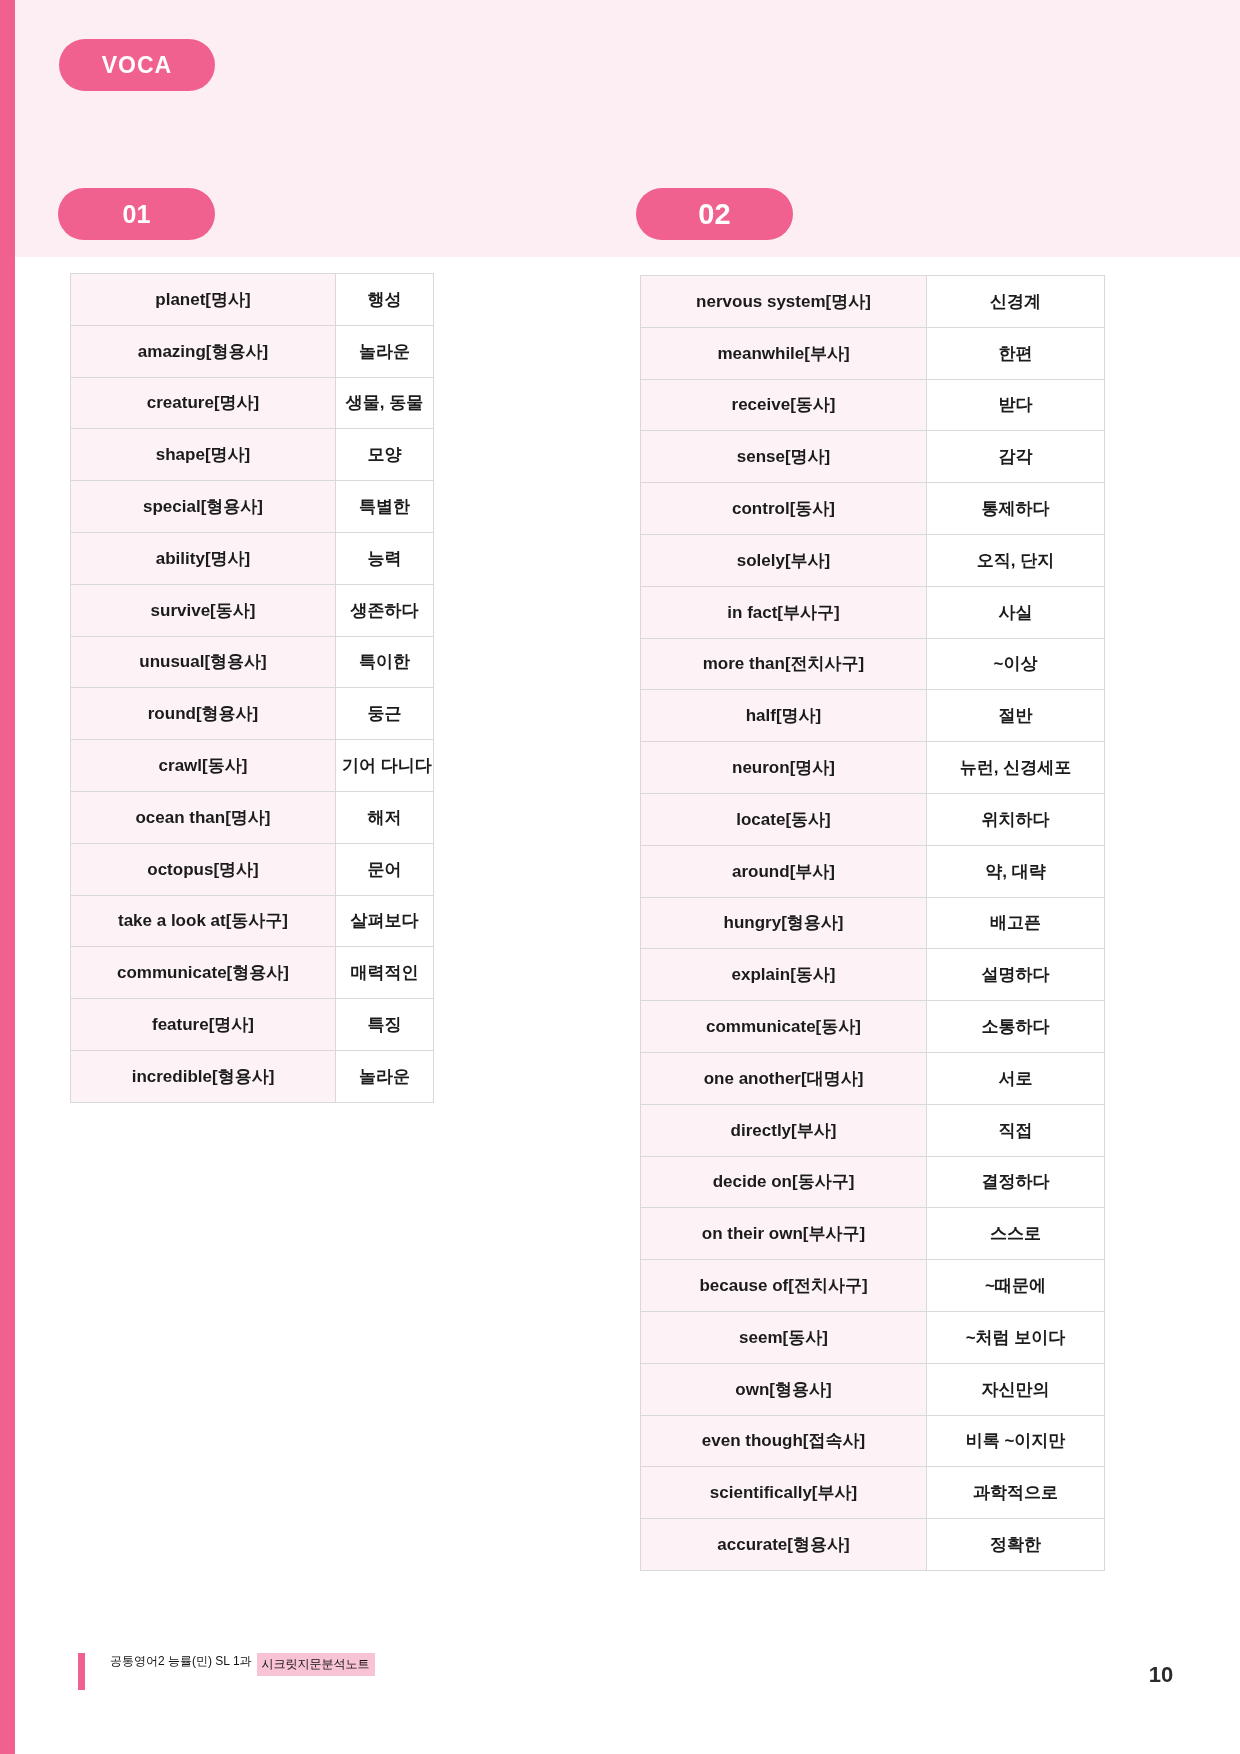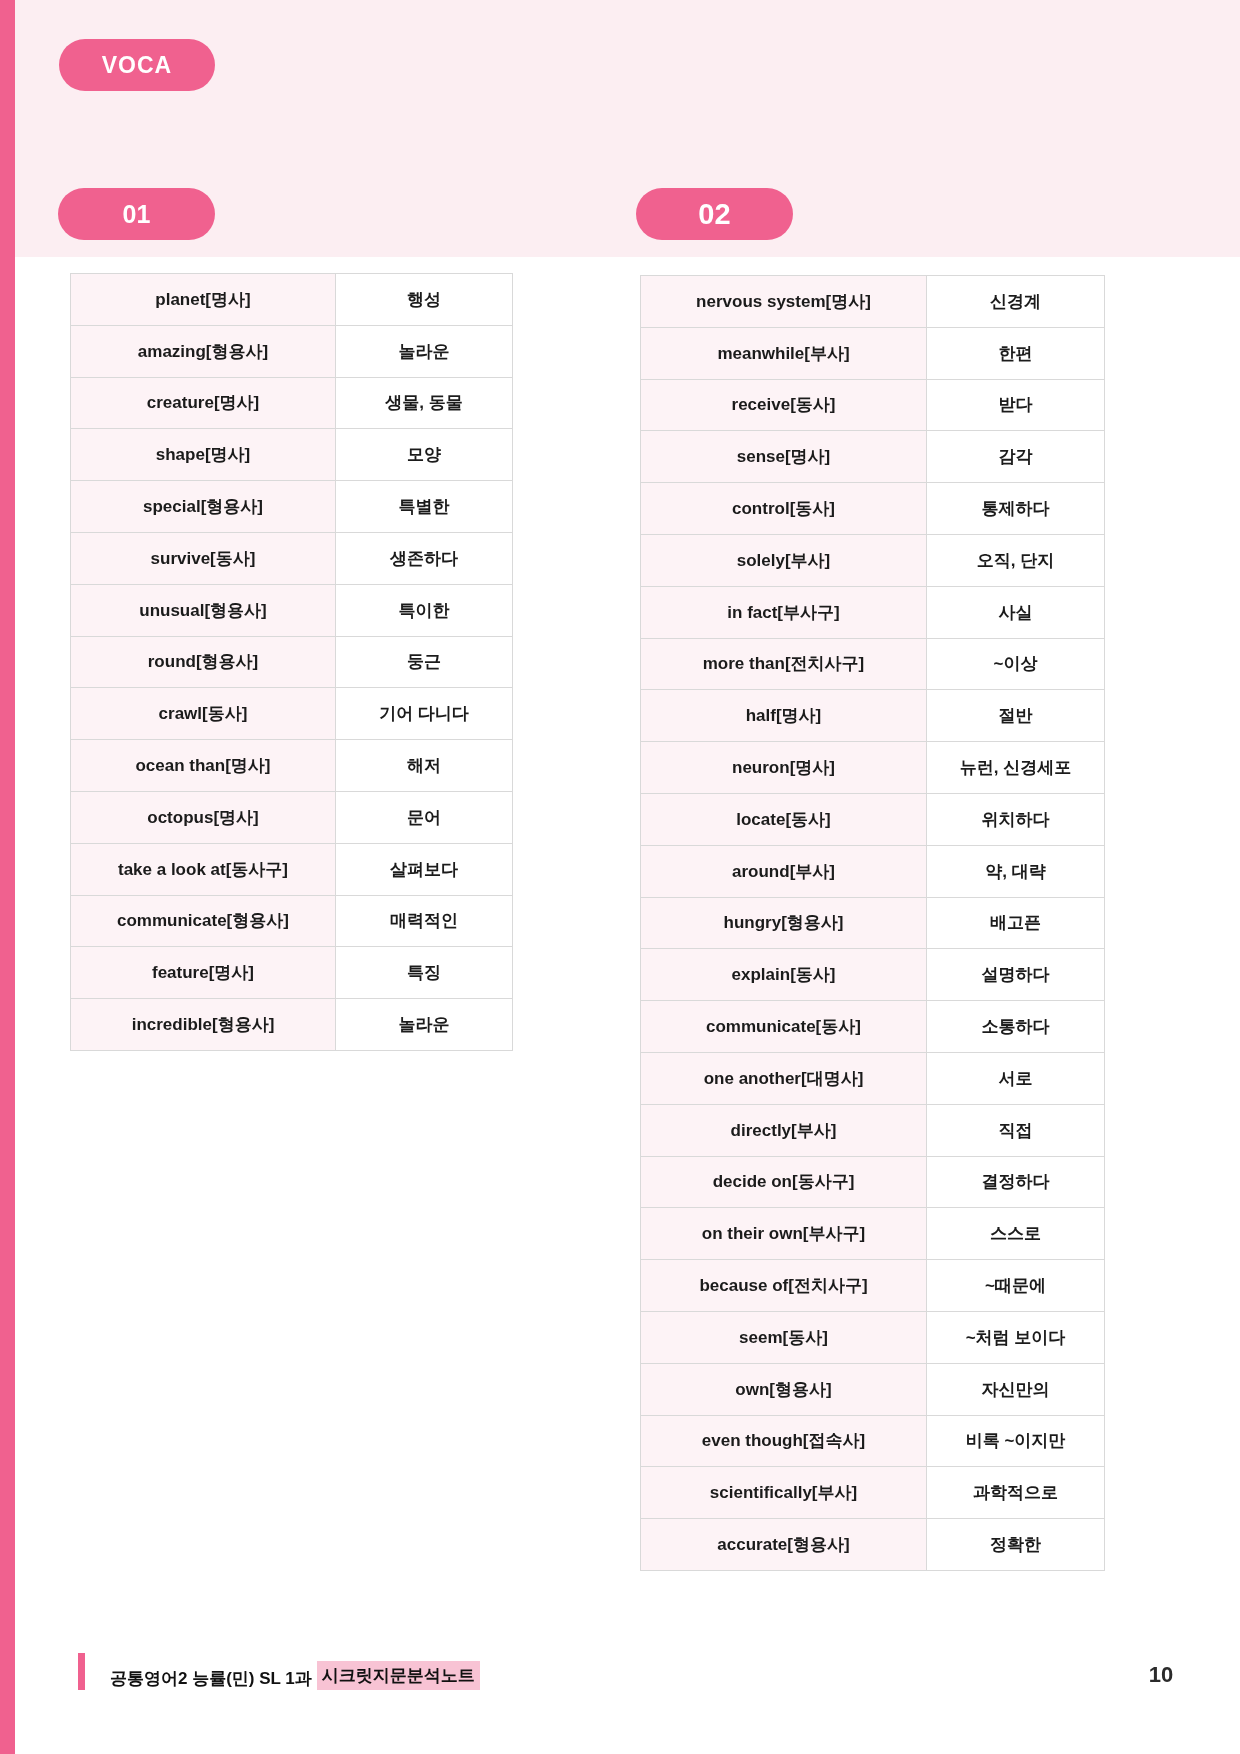--- a/index.html
+++ b/index.html
@@ -38,21 +38,21 @@
   .voca-pill { left: 59px; top: 39px;  width: 156px; height: 52px; font-size: 23px; letter-spacing: 1px; text-align: center; }
   .pill-01   { left: 58px; top: 188px; width: 157px; height: 52px; font-size: 25px; }
   .pill-02   { left: 636px; top: 188px; width: 157px; height: 52px; font-size: 29px; }
 
   .vocab-table {
     position: absolute;
     border-collapse: collapse;
     table-layout: fixed;
     z-index: 2;
   }
-  .table-01 { left: 70px;  top: 273px; width: 443px; }
+  .table-01 { left: 70px;  top: 273px; width: 364px; }
   .table-02 { left: 640px; top: 275px; width: 465px; }
   .vocab-table td {
     border: 1px solid #D9D9D9;
     height: 50.8px;
     text-align: center;
     vertical-align: middle;
     font-size: 17px;
     font-weight: bold;
     color: #1b1b1b;
     padding: 0 6px;
@@ -64,22 +64,22 @@
   td.word-cell    { background: #FDF3F6; }
   td.meaning-cell { background: #ffffff; }
 
   .footer-bar {
     position: absolute; left: 78px; top: 1653px;
     width: 7px; height: 37px;
     background: #F0618F;
   }
   .footer-text {
     position: absolute; left: 110px; top: 1653px; height: 37px;
-    display: flex; align-items: flex-end;
-    font-size: 17px; font-weight: bold; color: #111111;
+    display: flex; align-items: flex-start;
+    font-size: 12px; font-weight: normal; color: #111111;
     white-space: pre;
   }
   .footer-highlight {
     background: #F8C3D4;
     padding: 3px 5px;
     margin-left: 5px;
   }
   .page-number {
     position: absolute; right: 57px; top: 1662px;
     width: 44px; text-align: center;
@@ -121,20 +121,24 @@
         </tr>
         <tr>
           <td class="word-cell">shape[명사]</td>
           <td class="meaning-cell">모양</td>
         </tr>
         <tr>
           <td class="word-cell">special[형용사]</td>
           <td class="meaning-cell">특별한</td>
         </tr>
         <tr>
+          <td class="word-cell">ability[명사]</td>
+          <td class="meaning-cell">능력</td>
+        </tr>
+        <tr>
           <td class="word-cell">survive[동사]</td>
           <td class="meaning-cell">생존하다</td>
         </tr>
         <tr>
           <td class="word-cell">unusual[형용사]</td>
           <td class="meaning-cell">특이한</td>
         </tr>
         <tr>
           <td class="word-cell">round[형용사]</td>
           <td class="meaning-cell">둥근</td>

